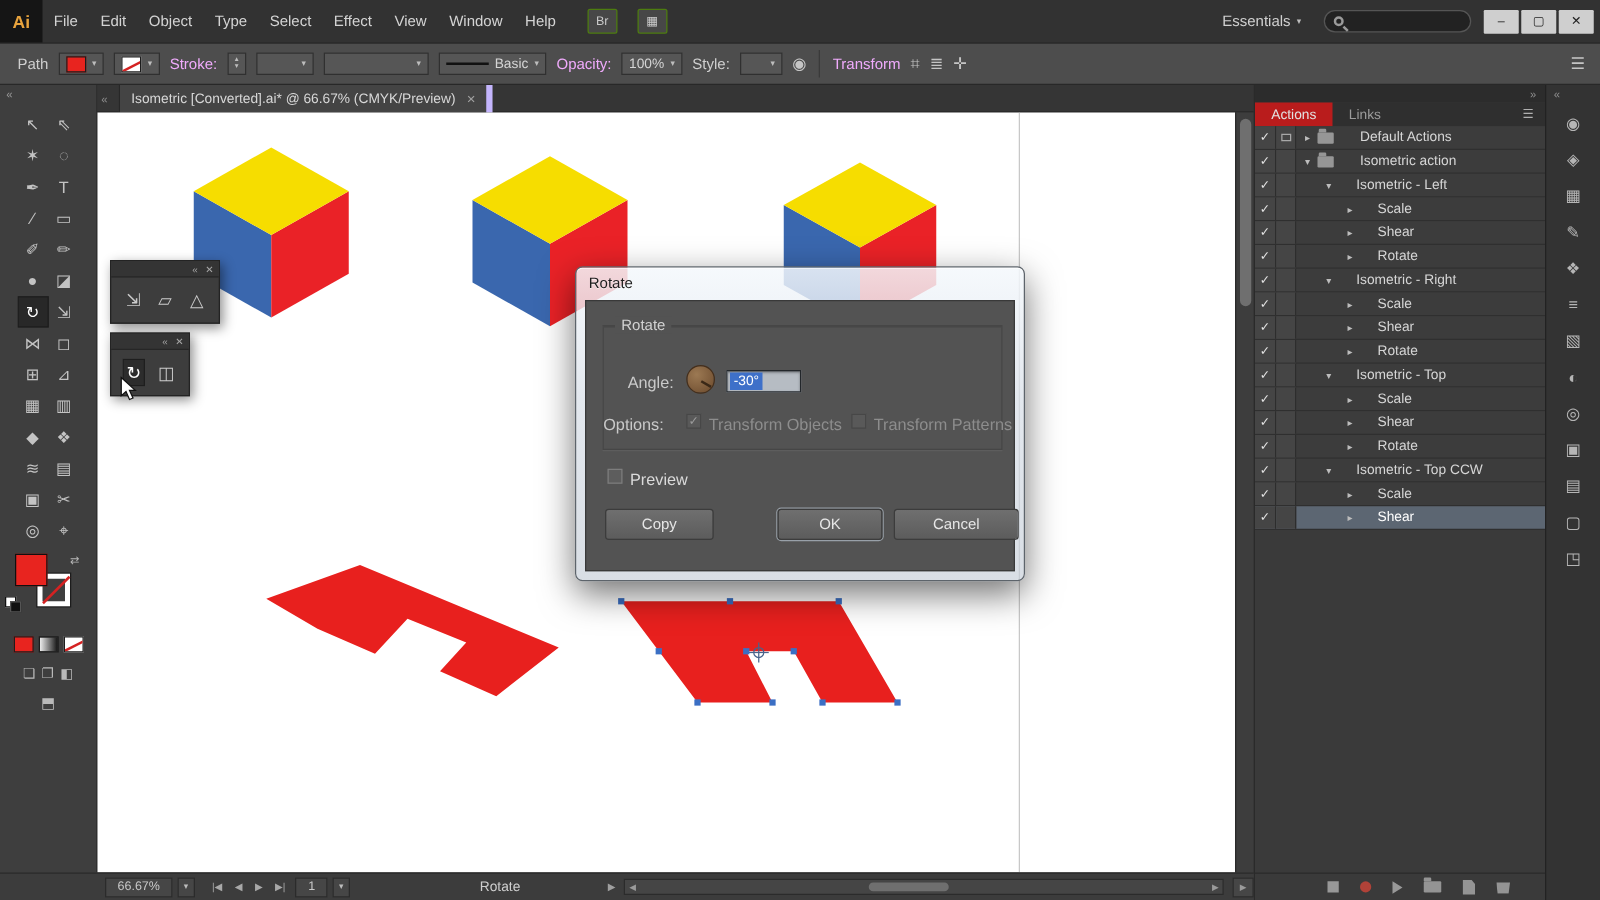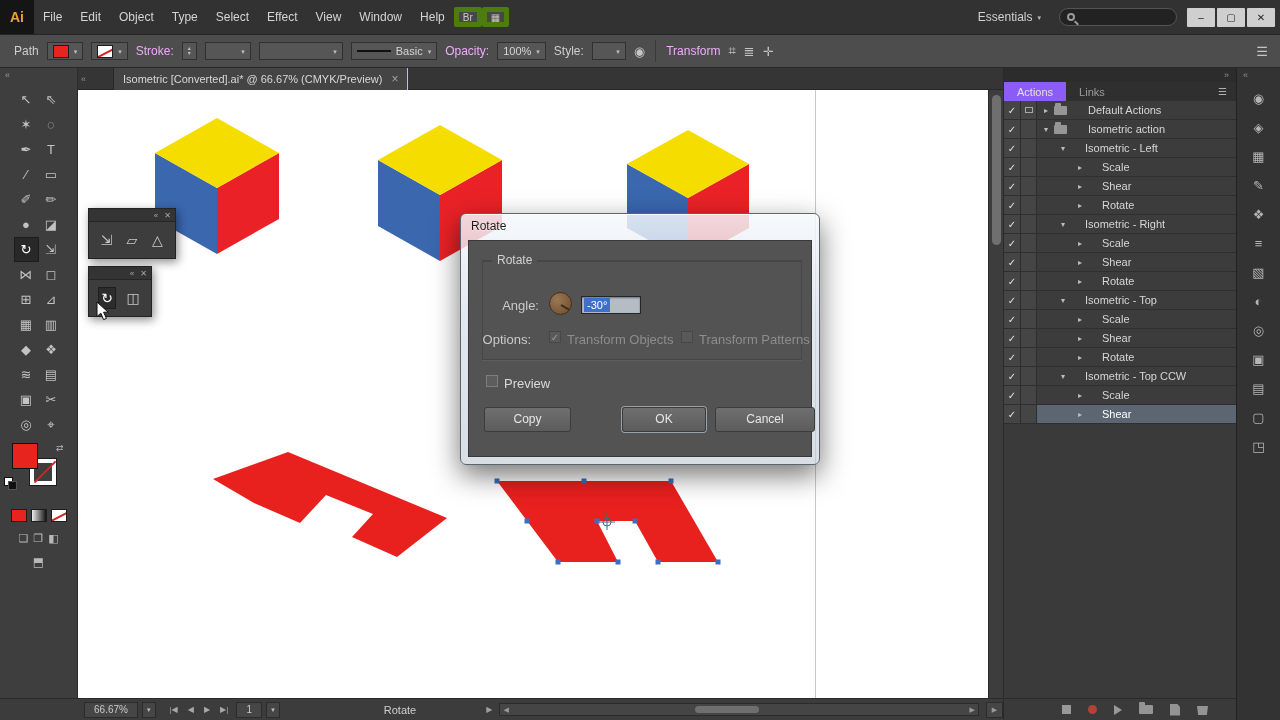--- a/index.html
+++ b/index.html
@@ -4,21 +4,21 @@
 <style>
   *{margin:0;padding:0;box-sizing:border-box;font-family:"Liberation Sans","DejaVu Sans",sans-serif}
   html,body{width:1280px;height:720px;overflow:hidden;background:#2a2a2a}
   .app{position:relative;width:1280px;height:720px;background:#3c3c3c;overflow:hidden}
 
   
   .titlebar{position:absolute;left:0;top:0;width:1280px;height:35px;background:#323232;border-bottom:1px solid #252525;display:flex;align-items:center}
   .logo{width:34px;height:34px;background:#151515;color:#e8a33d;font-weight:bold;font-size:14px;display:flex;align-items:center;justify-content:center;flex:none}
   .menus{display:flex;align-items:center}
   .menu-item{padding:0 9px;font-size:12px;color:#d4d4d4;line-height:34px;white-space:nowrap}
-  .tb-btn{height:20px;min-width:24px;background:#474747;border:5px solid #4d7c0f;color:#c9c9c9;font-size:10px;display:flex;align-items:center;justify-content:center;margin-left:0;padding:0 4px;border-radius:2px}
+  .tb-btn{height:20px;min-width:24px;background:#474747;border:1px solid #4d7c0f;color:#c9c9c9;font-size:10px;display:flex;align-items:center;justify-content:center;margin-left:16px;padding:0 4px;border-radius:2px}
   .workspace{margin-left:auto;display:flex;align-items:center;gap:5px;color:#d0d0d0;font-size:12px;padding:0 8px}
   .caret{font-size:7px;color:#bdbdbd;line-height:1}
   .searchbox{width:118px;height:18px;background:#222;border:1px solid #555;border-radius:9px;margin:0 10px;display:flex;align-items:center;padding:0 7px;gap:5px}
   .mag{width:8px;height:8px;border:2px solid #9a9a9a;border-radius:50%;position:relative;flex:none}
   .mag::after{content:"";position:absolute;width:5px;height:2px;background:#9a9a9a;transform:rotate(45deg);left:5px;top:7px}
   .winbtns{display:flex;gap:2px;margin-right:5px}
   .win-btn{width:28px;height:19px;background:#cfcfcf;color:#222;display:flex;align-items:center;justify-content:center;font-size:10px;border-radius:1px}
 
   
   .controlbar{position:absolute;left:0;top:35px;width:1280px;height:33px;background:#4d4d4d;border-bottom:1px solid #282828;display:flex;align-items:center;padding-left:14px;gap:8px;font-size:12px;color:#cfcfcf}
@@ -51,21 +51,21 @@
   .mode.m-color{background:#e8241f}
   .mode.m-grad{background:linear-gradient(90deg,#ececec,#151515)}
   .mode.m-none{background:#fff;position:relative;overflow:hidden}
   .mode.m-none::after{content:"";position:absolute;left:-3px;top:5px;width:24px;height:2px;background:#d42222;transform:rotate(-27deg)}
   .drawmodes{display:flex;justify-content:center;gap:5px;margin-top:10px;color:#b9b9b9;font-size:11px}
   .screenmode{display:flex;justify-content:center;margin-top:10px;color:#b9b9b9;font-size:12px}
 
   
   .tabbar{position:absolute;left:78px;top:68px;width:925px;height:22px;background:#353535;border-bottom:1px solid #272727;display:flex;align-items:center;color:#b3b3b3}
   .tab-collapse{font-size:9px;color:#8f8f8f;padding:0 3px}
-  .doc-tab{height:22px;display:flex;align-items:center;background:#444;border-right:1px solid #c4b5fd;border-left:1px solid #272727;padding:0 9px;font-size:11px;color:#d8d8d8;gap:9px;margin-left:24px}
+  .doc-tab{height:22px;display:flex;align-items:center;background:#444;border-right:5px solid #c4b5fd;border-left:1px solid #272727;padding:0 9px;font-size:11px;color:#d8d8d8;gap:9px;margin-left:6px}
   .tab-x{color:#a2a2a2;font-size:12px}
   .canvas{position:absolute;left:78px;top:90px;width:910px;height:608px;background:#fff;overflow:hidden}
   .canvas svg{position:absolute;left:0;top:0}
   .vscroll{position:absolute;left:988px;top:90px;width:15px;height:608px;background:#3d3d3d;border-left:1px solid #2a2a2a}
   .vthumb{position:absolute;left:3px;top:5px;width:9px;height:150px;background:#6f6f6f;border-radius:5px}
 
   
   .fpanel{position:absolute;background:#3d3d3d;border:1px solid #232323;box-shadow:2px 3px 9px rgba(0,0,0,.45);z-index:30}
   .fpanel-h{height:13px;background:#343434;border-bottom:1px solid #262626;display:flex;justify-content:flex-end;align-items:center;gap:6px;padding:0 4px;color:#a8a8a8;font-size:8px}
   .fpanel-b{display:flex;gap:8px;padding:7px 9px}
@@ -92,21 +92,21 @@
   .btn{position:absolute;top:166px;height:25px;background:linear-gradient(#6f6f6f,#5c5c5c);border:1px solid #3c3c3c;border-radius:3px;color:#e6e6e6;font-size:12px;text-align:center;line-height:23px}
   .btn-copy{left:15px;width:87px}
   .btn-ok{left:153px;width:84px;box-shadow:0 0 0 1px #98a0a8}
   .btn-cancel{left:246px;width:100px}
 
   
   .dock{position:absolute;left:1003px;top:68px;width:233px;height:652px;background:#3a3a3a;border-left:1px solid #2a2a2a;display:flex;flex-direction:column}
   .dock-top{height:14px;background:#2c2c2c;display:flex;justify-content:flex-end;align-items:center;padding:0 7px;color:#8f8f8f;font-size:9px;flex:none}
   .dock-tabs{height:19px;background:#2f2f2f;display:flex;align-items:stretch;flex:none}
   .dock-tab{padding:0 13px;font-size:11px;display:flex;align-items:center;color:#9c9c9c}
-  .dock-tab.active{background:#8b5cf6;color:#e2e2e2}
+  .dock-tab.active{background:#b91c1c;color:#e2e2e2}
   .dock-menu{margin-left:auto;color:#b0b0b0;font-size:10px;padding:0 9px;display:flex;align-items:center}
   .arows{flex:none}
   .arow{height:19px;display:flex;align-items:center;background:#3c3c3c;border-bottom:1px solid #2f2f2f;font-size:11px;color:#d6d6d6}
   .arow.selected{background:#5c6672;color:#fff}
   .acell{height:100%;border-right:1px solid #2d2d2d;background:#454545;display:flex;align-items:center;justify-content:center;flex:none}
   .acell.check{width:17px;color:#e3e3e3;font-size:10px}
   .acell.modal{width:16px}
   .modal-ic{width:8px;height:6px;border:1px solid #a8a8a8}
   .aarrow{width:12px;text-align:center;font-size:8px;color:#bdbdbd;flex:none}
   .folder{width:13px;height:9px;background:#969696;border-radius:1px;position:relative;margin:0 5px 0 2px;flex:none}

